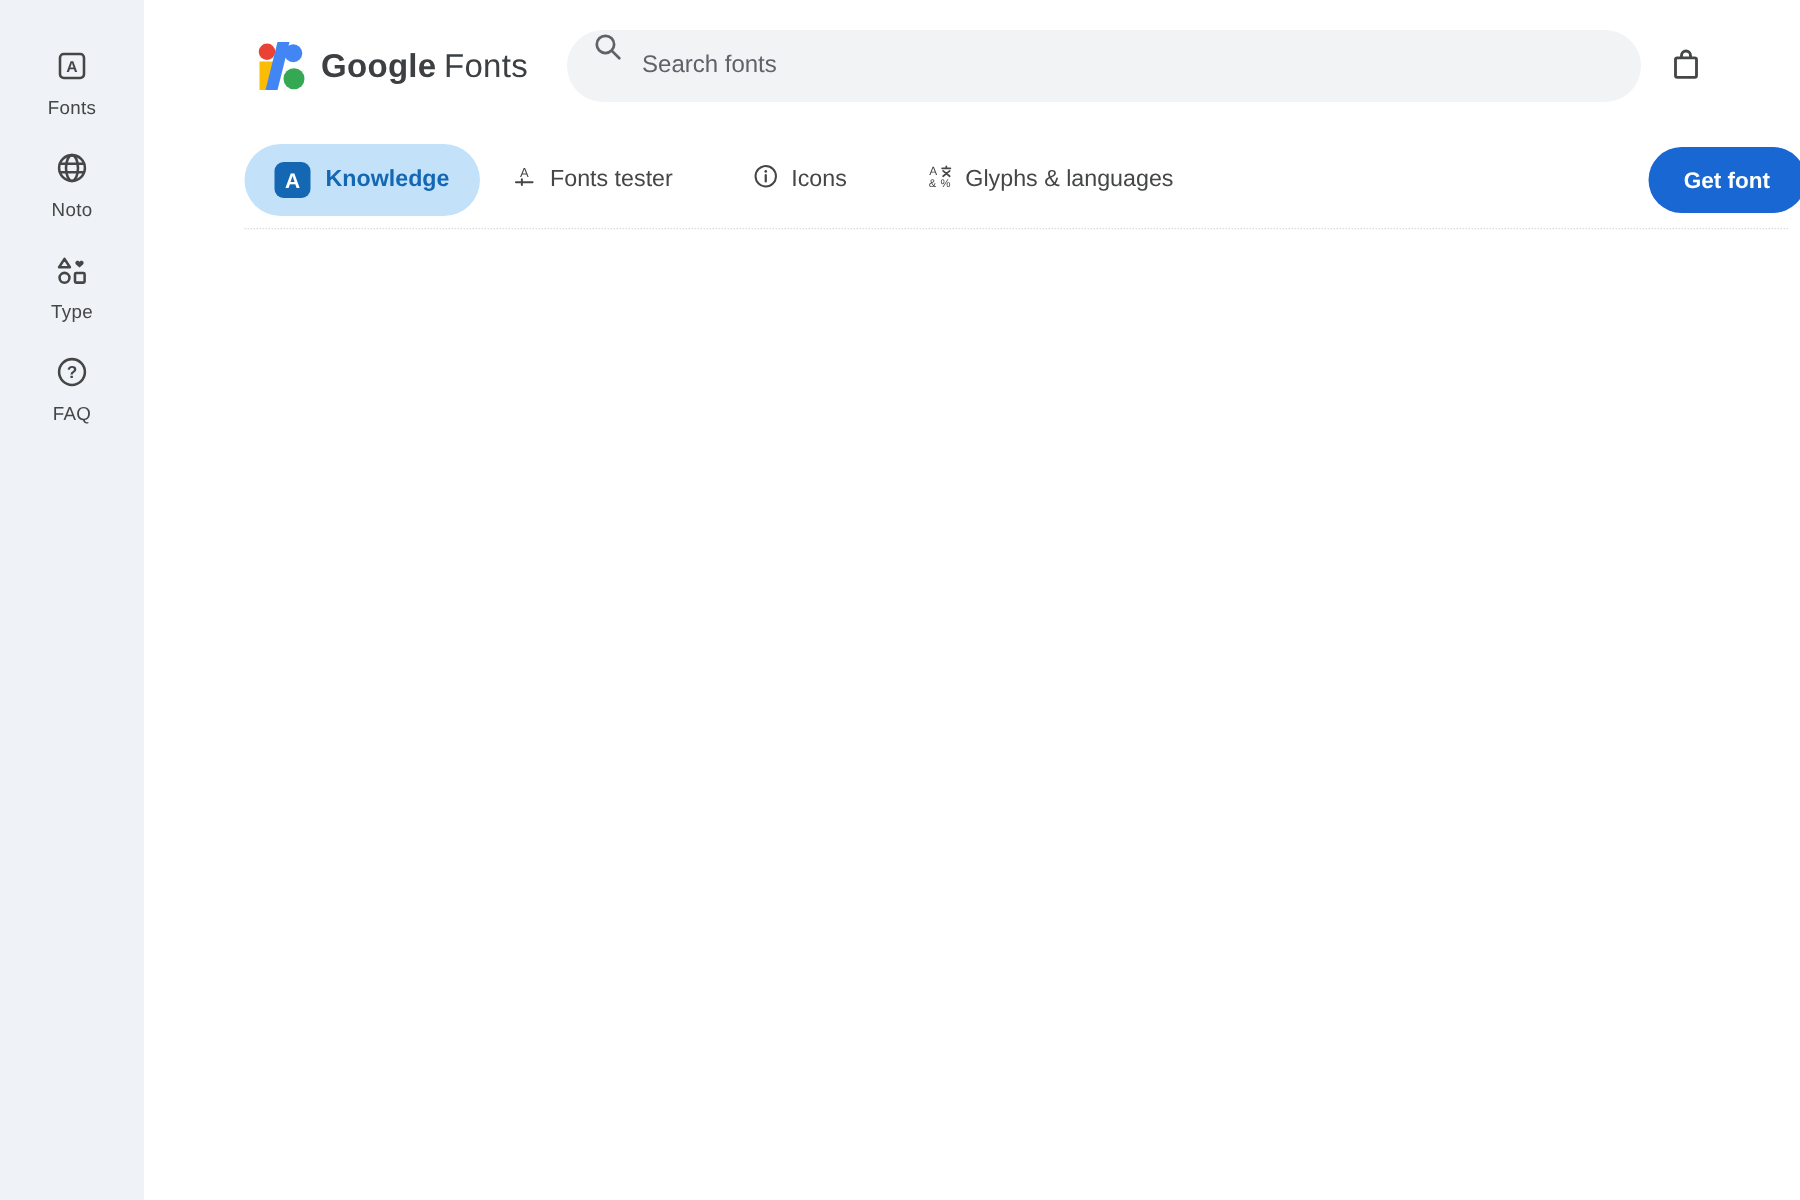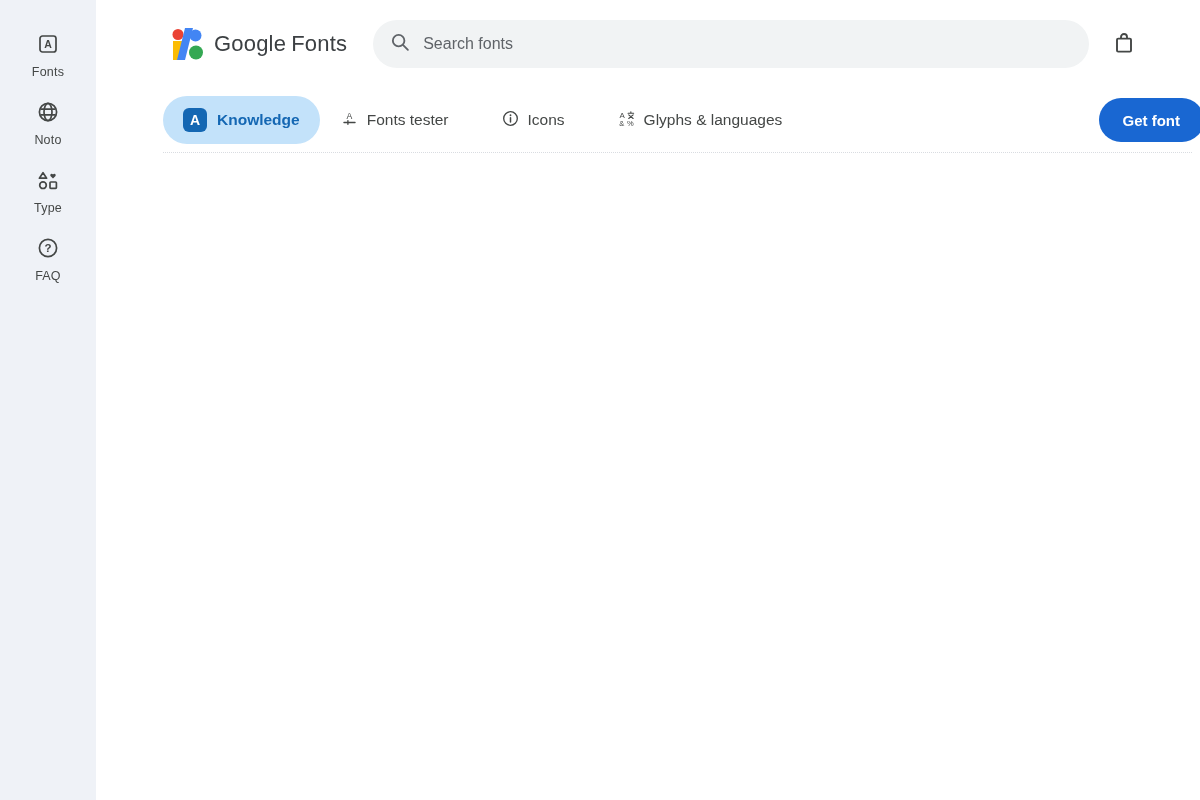--- a/index.html
+++ b/index.html
@@ -30,27 +30,27 @@
   .content { flex: 1 1 auto; display: flex; flex-direction: column; }
 
   
   .header {
     height: 88px; padding: 20px 60px 20px 76px;
     display: flex; align-items: center;
   }
   .logo { display: flex; align-items: center; gap: 10px; cursor: pointer; }
   .logo-mark { width: 32px; height: 32px; display: block; }
   .logo-text { font-size: 22px; white-space: nowrap; color: #3c4043; letter-spacing: .2px; }
-  .logo-text .g1 { font-weight: 400; }
+  .logo-text .g1 { font-weight: 700; }
   .logo-text .g2 { font-weight: 400; margin-left: 5px; }
 
   .searchbar {
     margin-left: 26px; flex: 1 1 auto; height: 48px; max-width: 716px;
     background: var(--search-bg, #f1f3f4); border-radius: 24px;
-    display: flex; align-items: center; padding: 0 16px;
+    display: flex; padding: 0 16px;
   }
   .searchbar svg { width: 22px; height: 22px; flex: 0 0 22px; }
   .searchbar input {
     border: none; outline: none; background: transparent;
     font-family: "Liberation Sans", sans-serif;
     font-size: 16px; color: #202124; margin-left: 12px; width: 100%;
   }
   .searchbar input::placeholder { color: #5f6368; opacity: 1; }
 
   .cart-btn {

